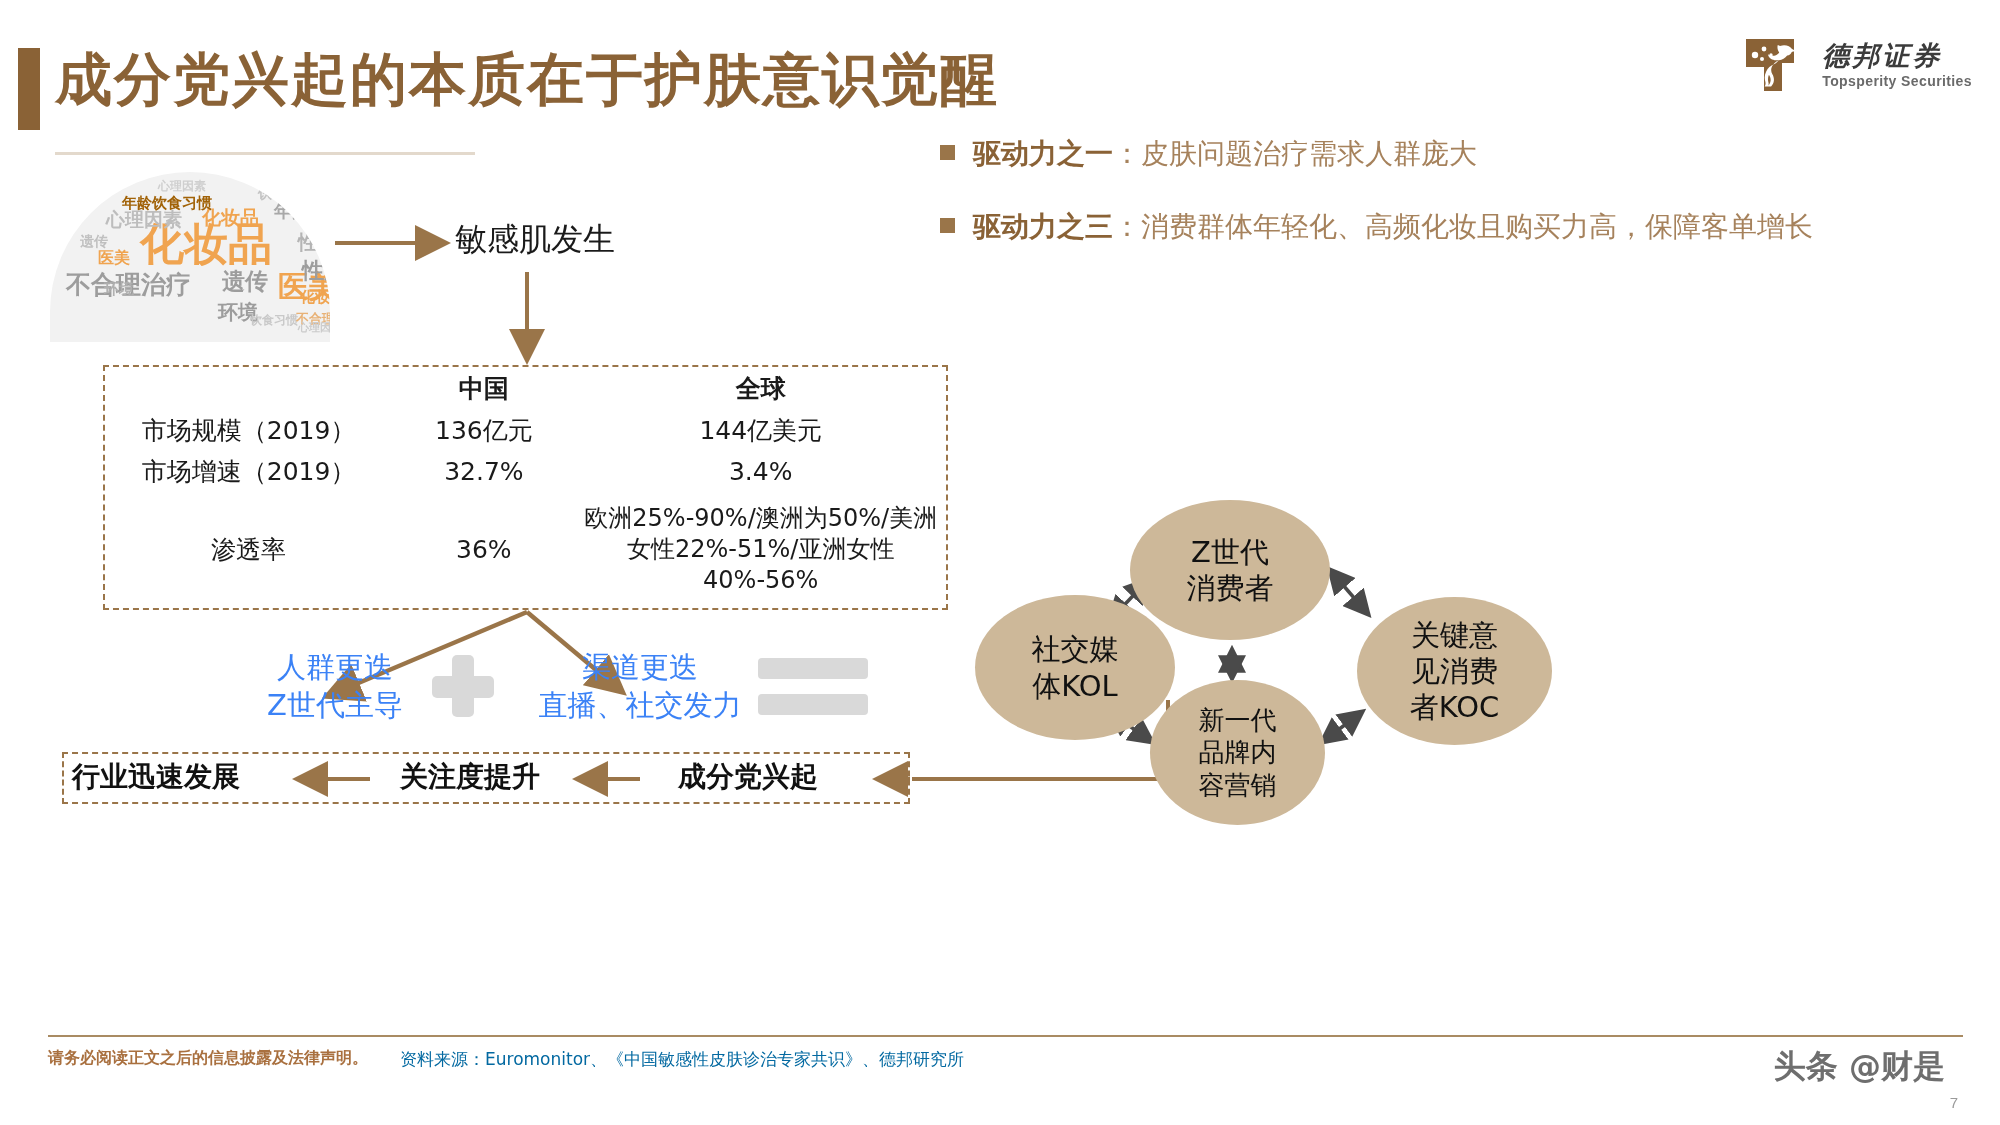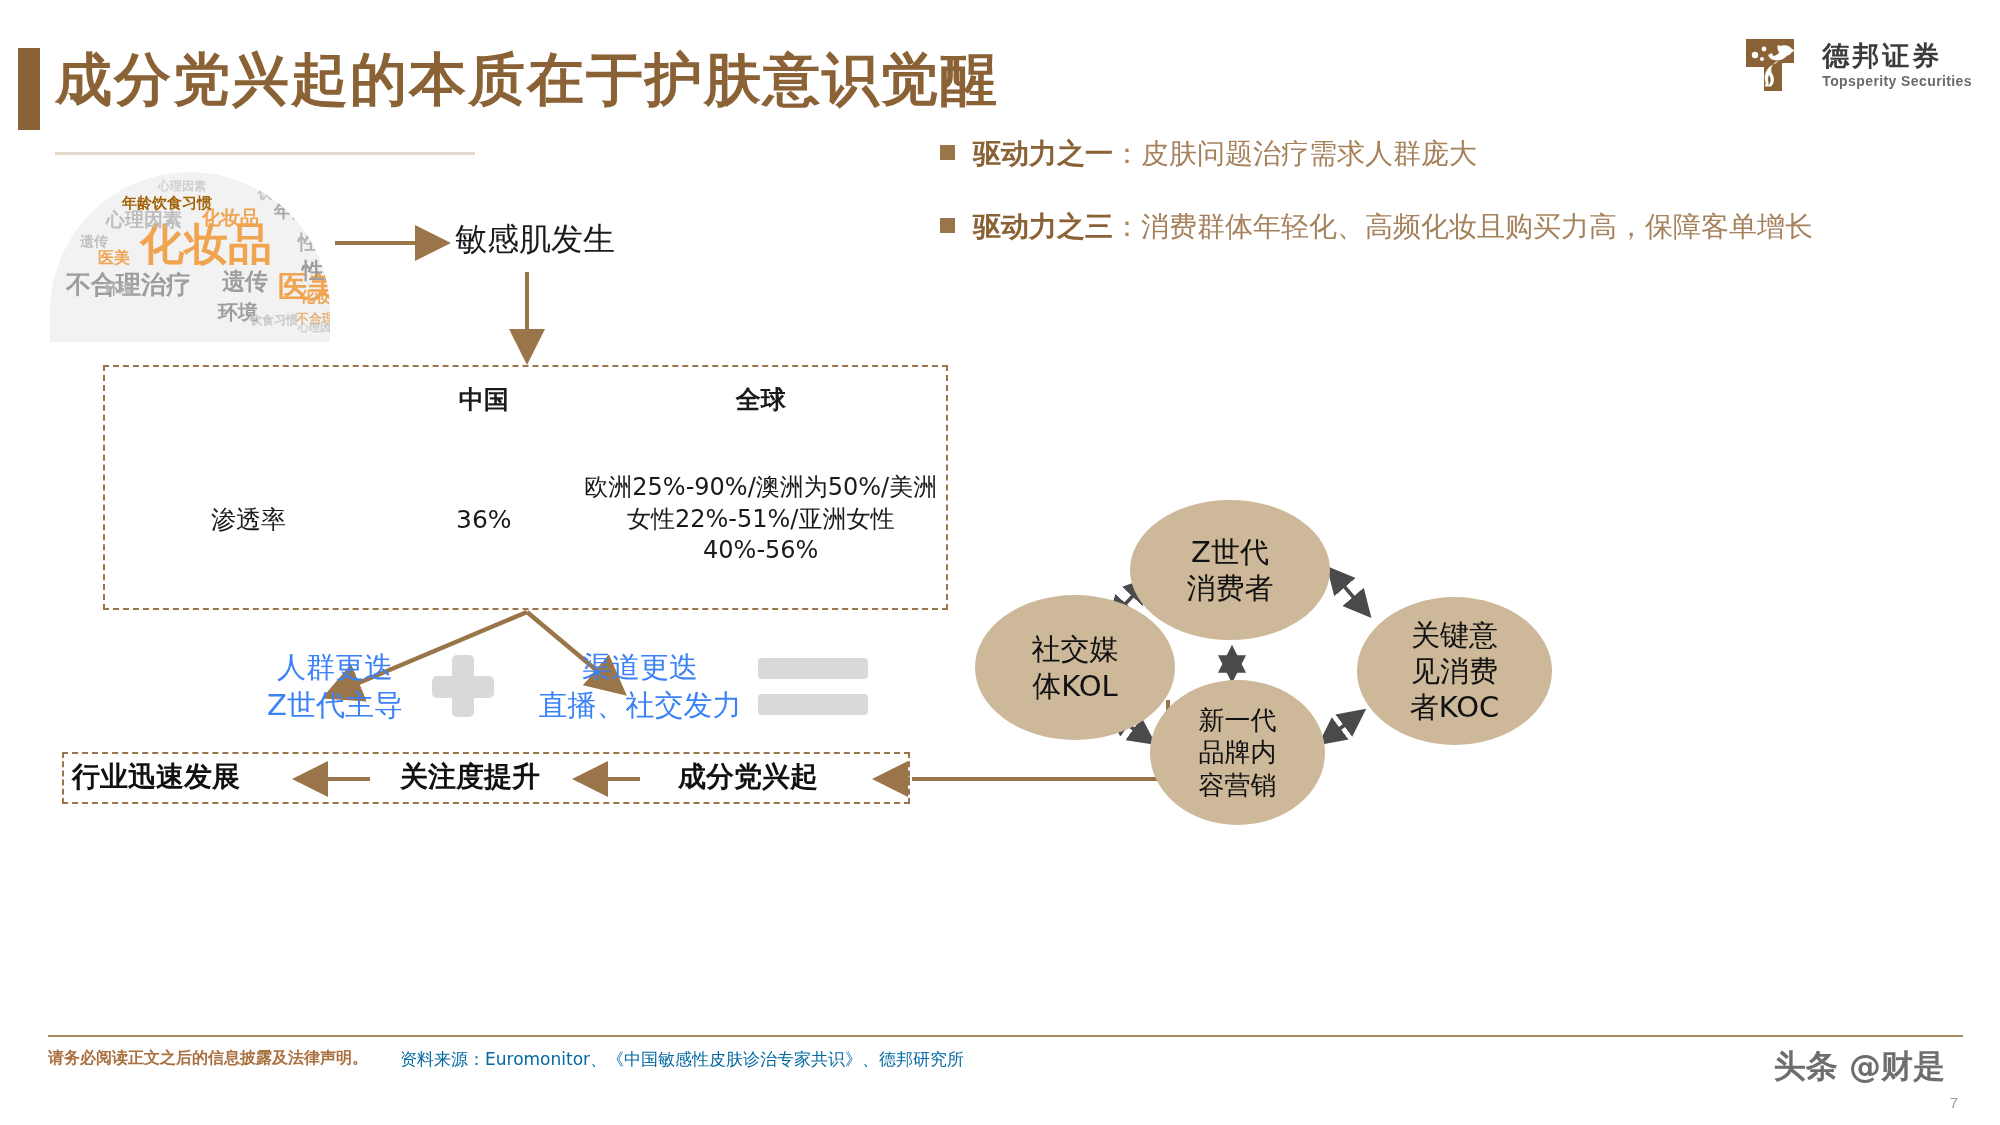--- a/index.html
+++ b/index.html
@@ -26,21 +26,21 @@
   .title-underline {
     position:absolute; left:55px; top:152px;
     width:420px; height:3px; background:#e3d9cc;
   }
 
   
   .logo-wrap { position:absolute; right:28px; top:33px; display:flex; align-items:center; gap:14px; }
   .logo-mark { width:64px; height:64px; position:relative; }
   .logo-text-cn {
     font-size:27px; font-weight:bold; color:#3b3b3b; letter-spacing:3px;
-    font-family:"DejaVu Sans","Liberation Sans",sans-serif; line-height:1.1;
+    font-family:"DejaVu Sans","Liberation Sans",sans-serif; line-height:1.1;font-style:italic;
   }
   .logo-text-en { font-size:14px; font-weight:bold; color:#6a6a6a; letter-spacing:.4px; margin-top:3px; }
 
   
   .wordcloud {
     position:absolute; left:50px; top:172px; width:280px; height:170px;
     background:#f2f2f2;
     border-radius:140px 140px 0 0;
     overflow:hidden;
   }
@@ -247,20 +247,30 @@
 
   <div class="databox">
     <table class="tbl">
       <tbody>
           <tr>
         <td class="c-label"></td>
         <td class="c-china th-cn">中国</td>
         <td class="c-global th-gl">全球</td>
       </tr>
       <tr>
+        <td class="c-label">市场规模（2019）</td>
+        <td class="c-china">136亿元</td>
+        <td class="c-global">144亿美元</td>
+      </tr>
+      <tr>
+        <td class="c-label">市场增速（2019）</td>
+        <td class="c-china">32.7%</td>
+        <td class="c-global">3.4%</td>
+      </tr>
+      <tr>
         <td class="c-label">渗透率</td>
         <td class="c-china">36%</td>
         <td class="c-global small">欧洲25%-90%/澳洲为50%/美洲女性22%-51%/亚洲女性40%-56%</td>
       </tr>
     </tbody>
       </table>
   </div>
 
   <div class="flow-left">人群更迭
 Z世代主导</div>

